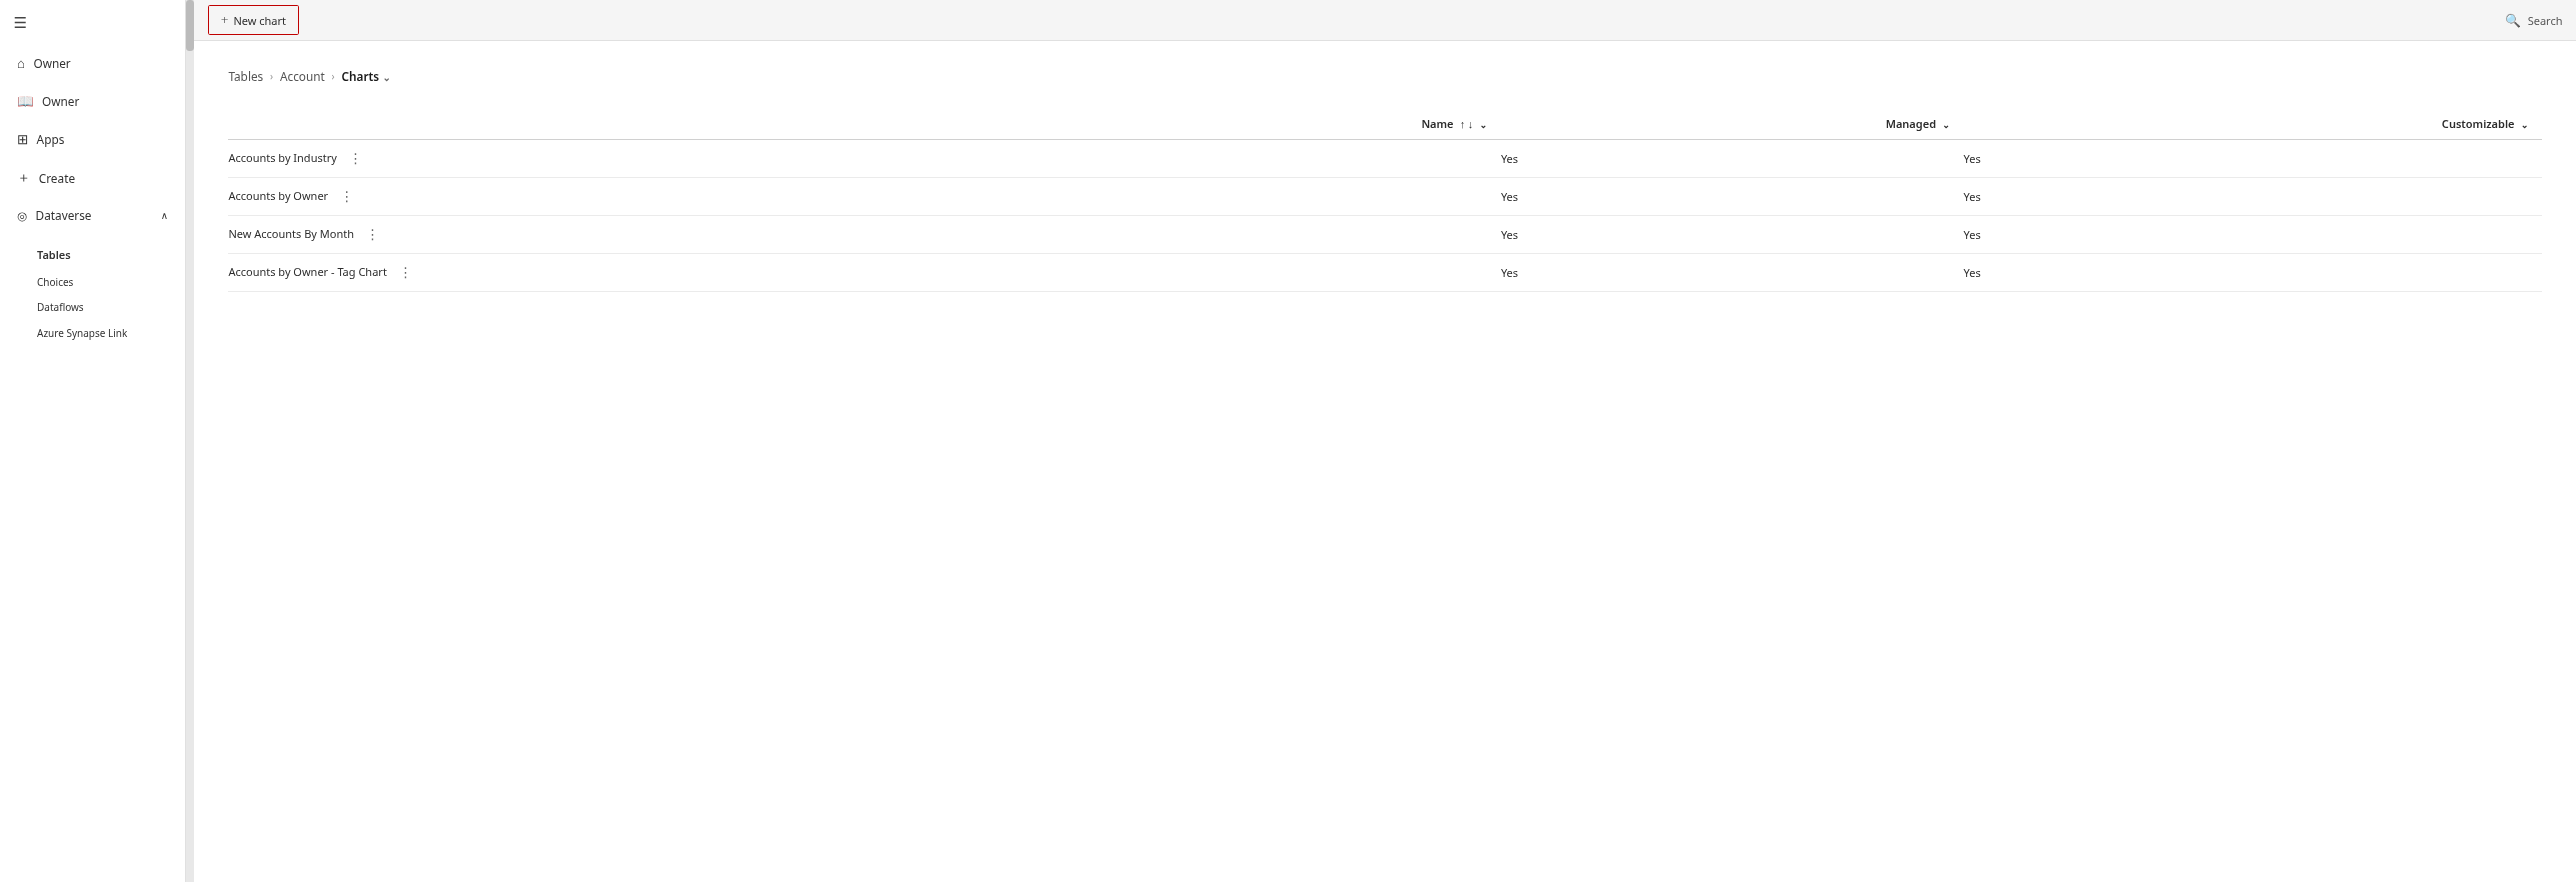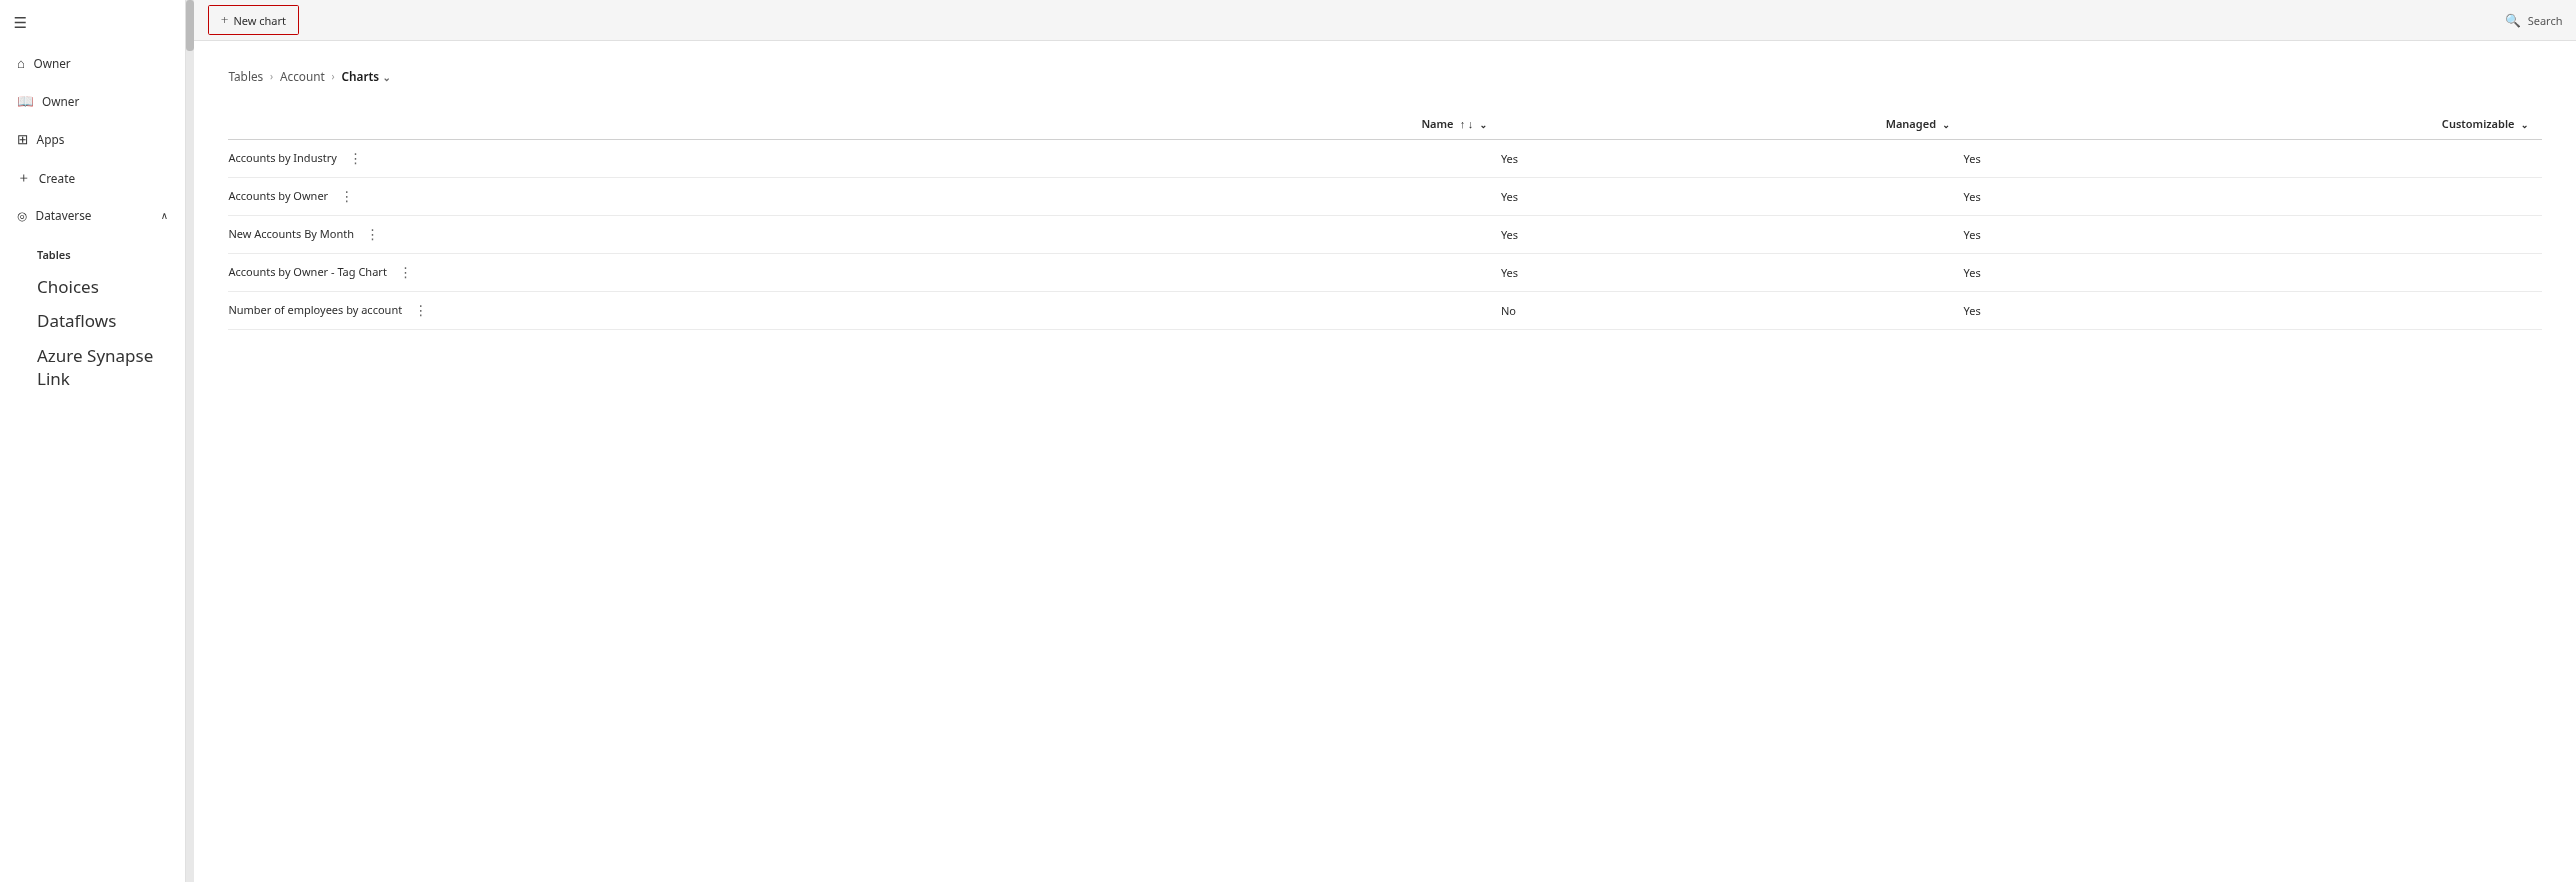--- a/index.html
+++ b/index.html
@@ -60,21 +60,21 @@
       padding: 6.8px 13.5px 6.8px 0;
       cursor: pointer;
       font-size: 11px;
       color: #333;
       font-weight: 600;
       border-radius: 3.4px;
     }
     .sidebar-sub-link {
       padding: 5.9px 13.5px 5.9px 0;
       cursor: pointer;
-      font-size: 17px;
+      font-size: 10px;
       color: #333;
     }
 
     
     .main-wrapper {
       flex: 1;
       display: flex;
       flex-direction: column;
       overflow: hidden;
     }
@@ -345,28 +345,18 @@
           <tr>
             <td>
               <div class="row-name-cell">
                 <span>Accounts by Owner - Tag Chart</span>
                 <button class="row-menu-btn" title="More options">⋮</button>
               </div>
             </td>
             <td>Yes</td>
             <td>Yes</td>
           </tr>
-          <tr>
-            <td>
-              <div class="row-name-cell">
-                <span>Number of employees by account</span>
-                <button class="row-menu-btn" title="More options">⋮</button>
-              </div>
-            </td>
-            <td>No</td>
-            <td>Yes</td>
-          </tr>
         </tbody>
     </table>
 
   </div>
 </div>
 
 
 </body></html>

